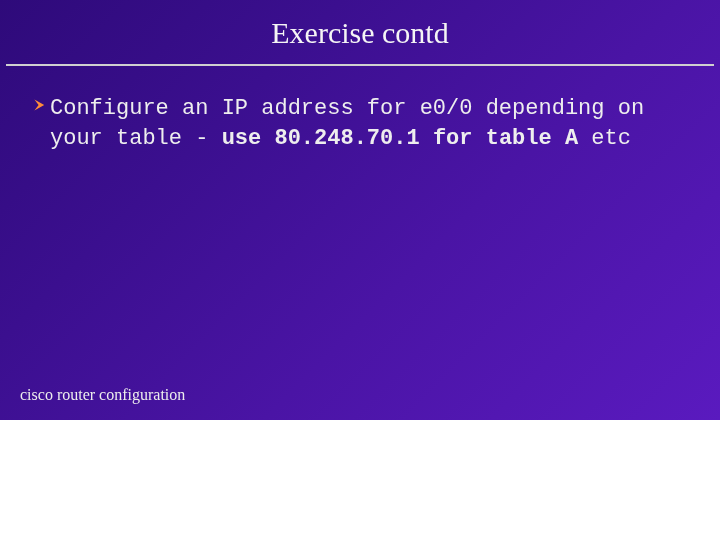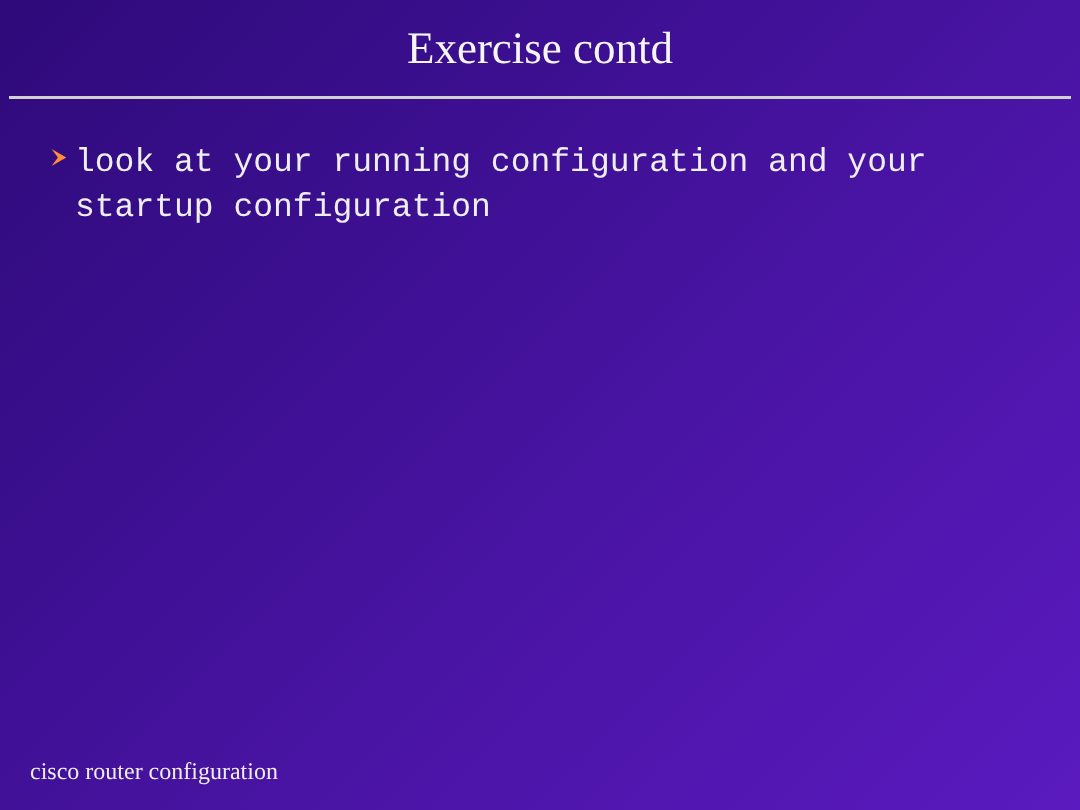--- a/index.html
+++ b/index.html
@@ -4,21 +4,21 @@
 <style>
   html, body {
     margin: 0;
     padding: 0;
     width: 720px;
     height: 540px;
     overflow: hidden;
   }
   .slide {
     width: 720px;
-    height: 540px;
+    height: 420px;
     background: linear-gradient(135deg, #2e0a7a 0%, #3b0f8f 30%, #4a14a5 60%, #5a1abf 100%);
     position: relative;
     font-family: "Times New Roman", Times, serif;
     color: #e8e8e8;
     box-sizing: border-box;
   }
   .title {
     text-align: center;
     font-size: 30px;
     color: #f5f5f5;
@@ -76,29 +76,31 @@
 </head>
 <body>
 
 <div class="slide">
 
   <div class="title">Exercise contd</div>
 
   <div class="content">
 
 
-
     <div class="bullet">
       <span class="arrow">
         <svg viewBox="0 0 10 10">
             <path d="M1 1 L8 5 L1 9 L4 5 Z" fill="#ff8c3a"></path>
           </svg>
       </span>
-      <span class="btext">look at your running configuration and your startup configuration</span>
+      <span class="btext">
+        <span>Configure an IP address for e0/0 depending on your table - </span><span class="bold">use 80.248.70.1 for table A</span><span> etc</span>
+      </span>
     </div>
+
 
 
   </div>
 
   <div class="footer">
     <span>cisco router configuration</span>
   </div>
 
 </div>
 

